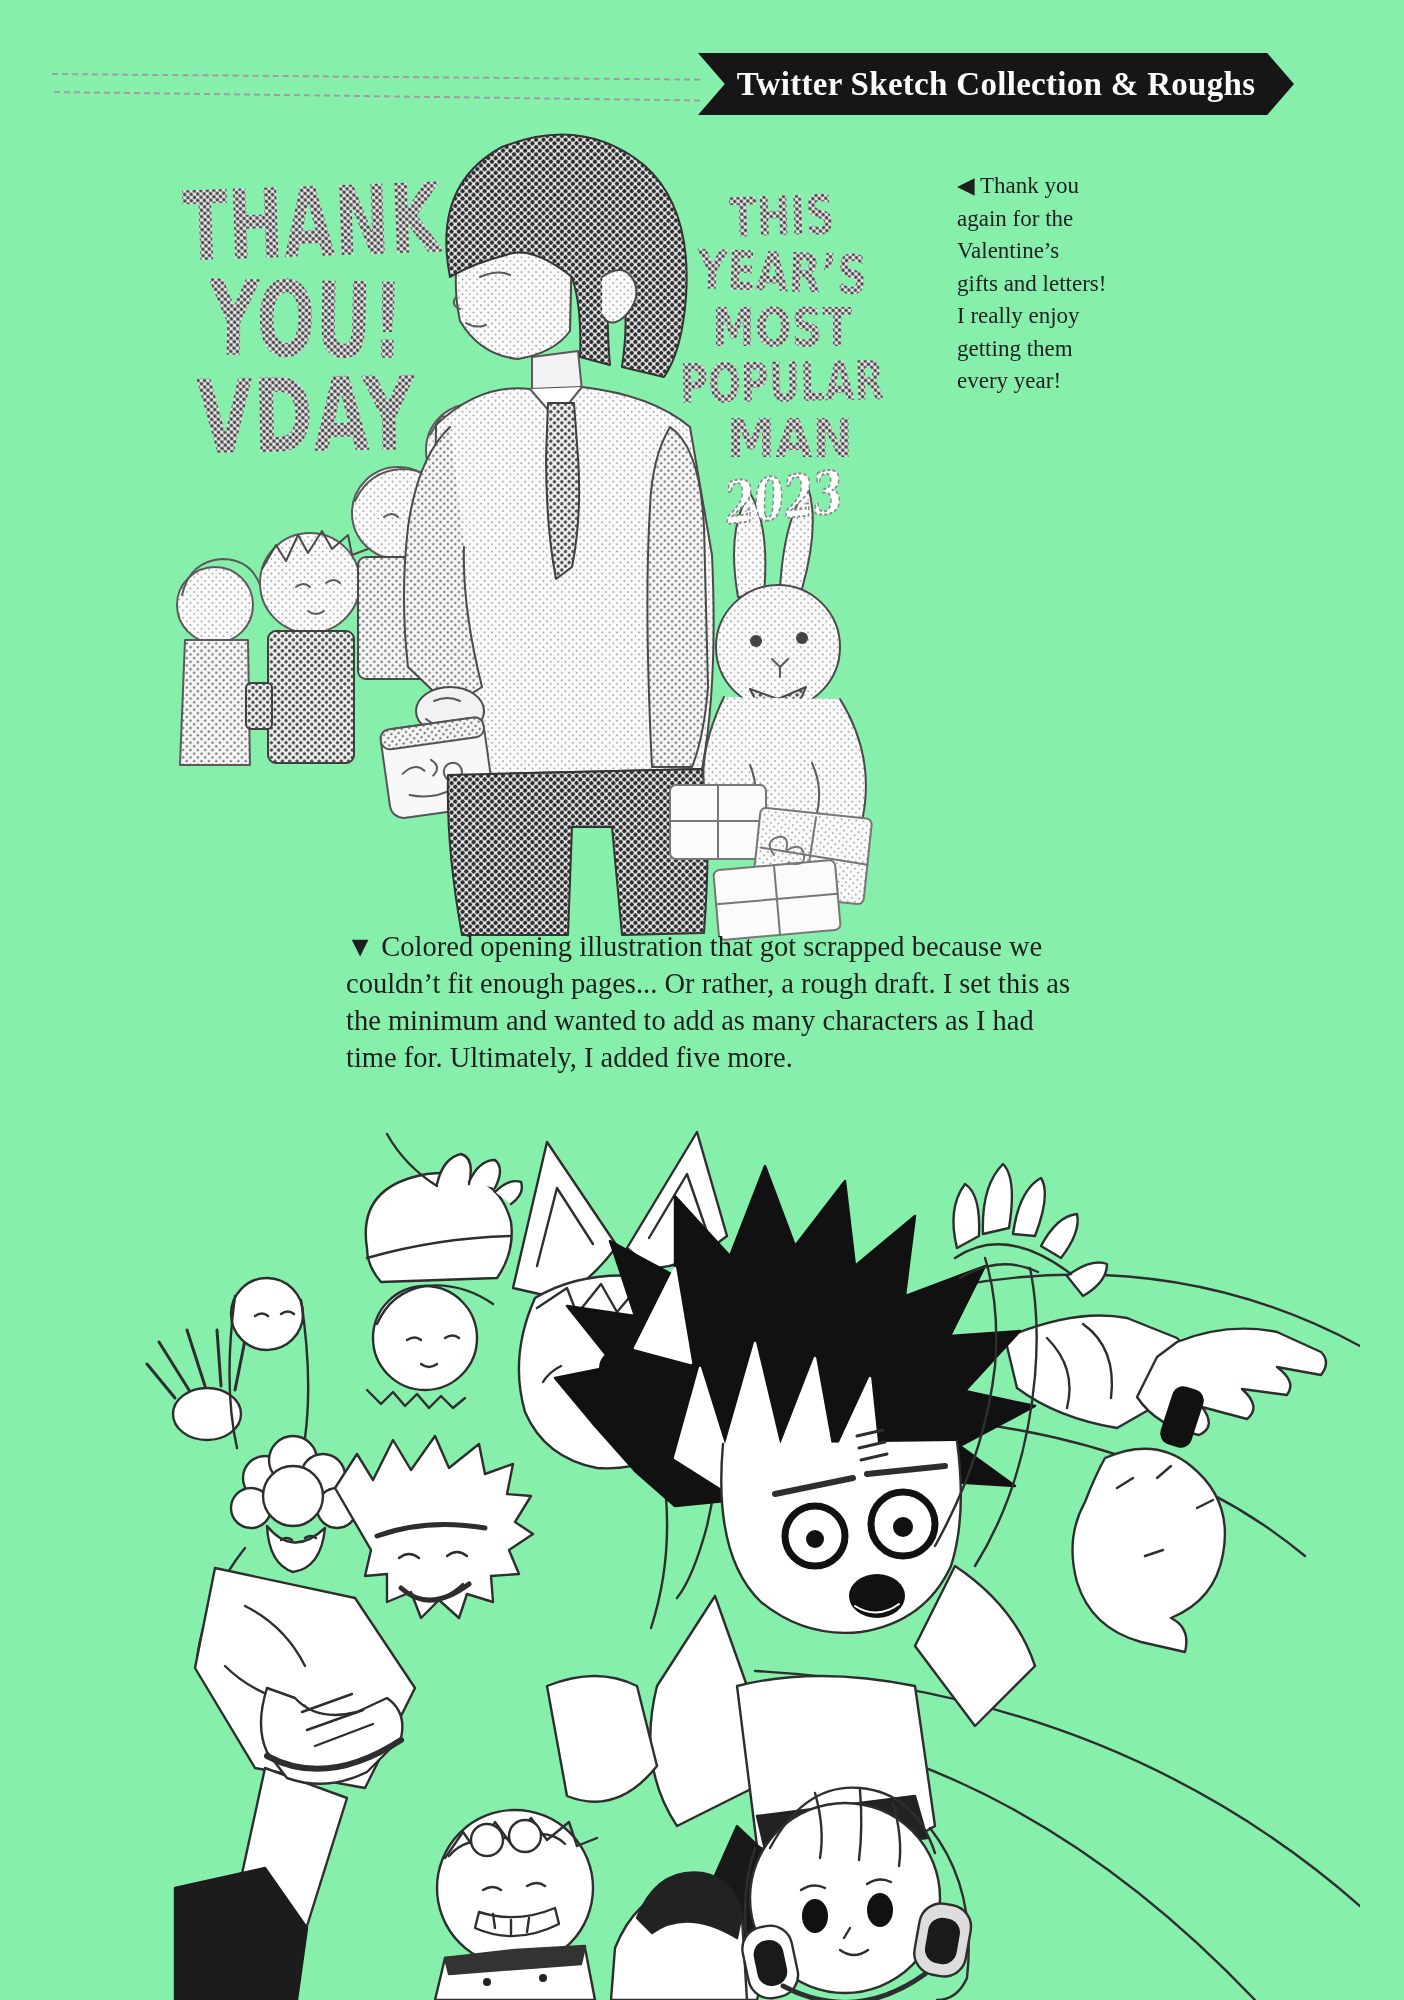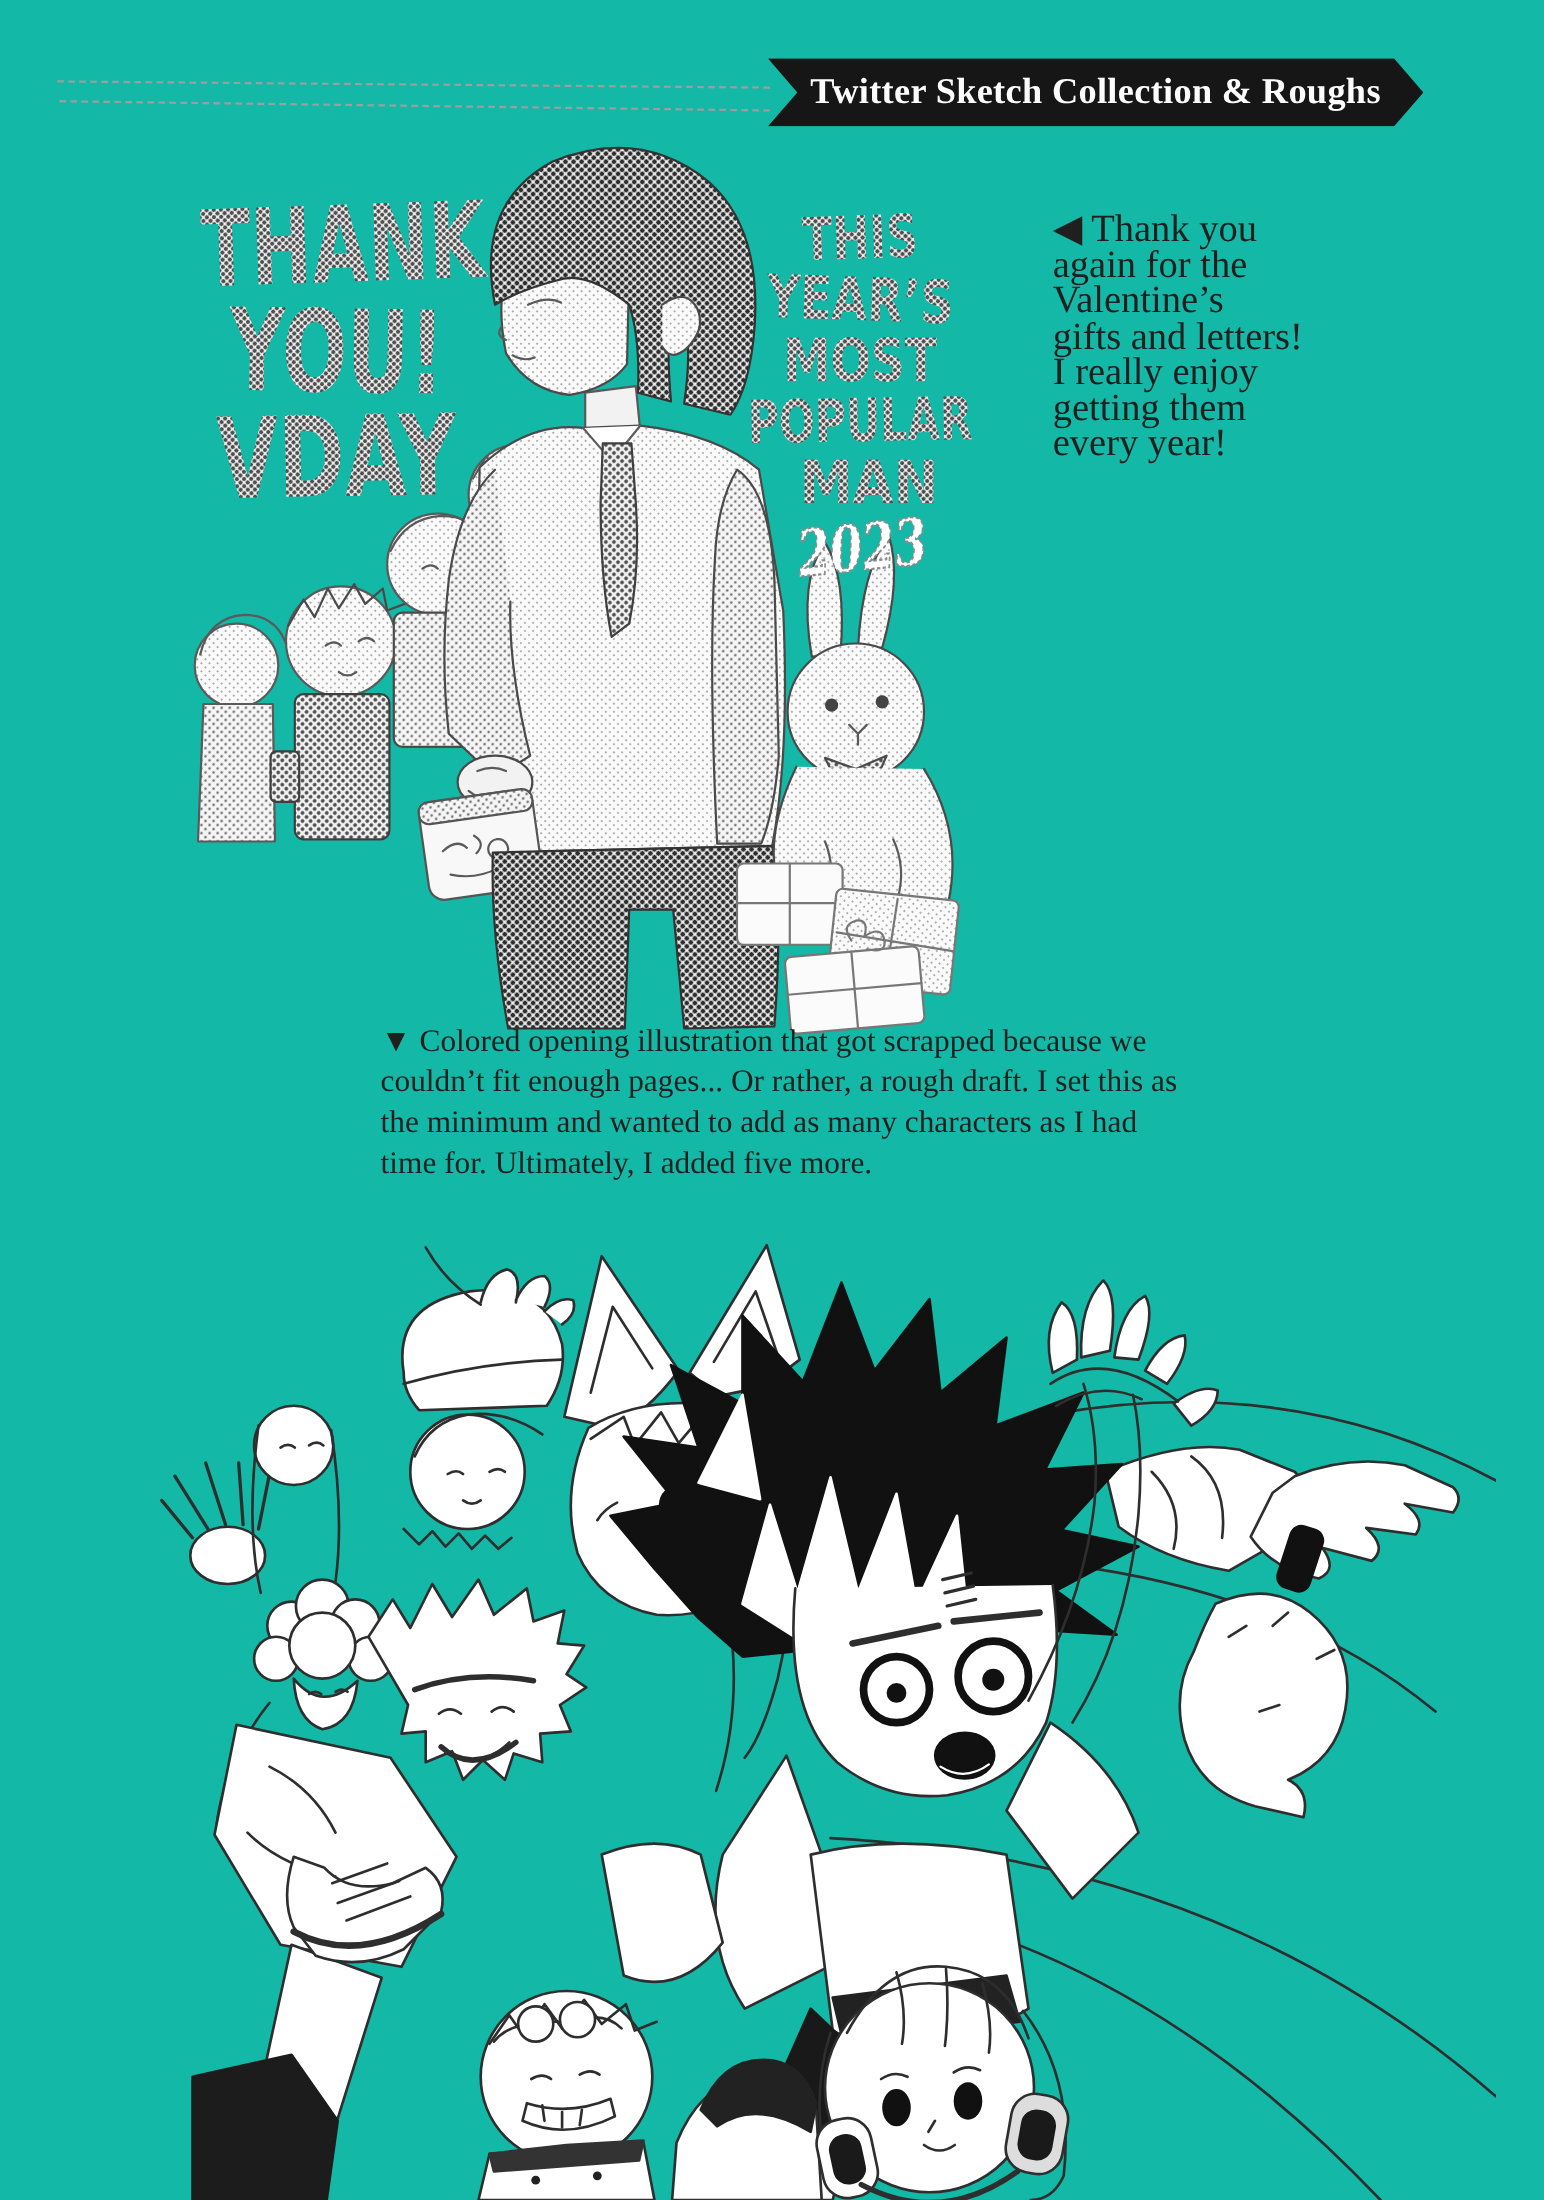--- a/index.html
+++ b/index.html
@@ -1,29 +1,29 @@
 <!DOCTYPE html>
 <html><head>
 <meta charset="utf-8">
 <style>
   html,body{margin:0;padding:0;background:#ffffff;}
-  .page{position:relative;width:1404px;height:2000px;background:#14b8a6;overflow:hidden;
+  .page{position:relative;width:1404px;height:2000px;background:#86efac;overflow:hidden;
         font-family:"Liberation Serif",serif;color:#1f1f1f;}
   
   .stitch{position:absolute;height:0;border-top:2px dashed #9e9e9e;transform-origin:left center;}
   .stitch-1{left:52px;top:73px;width:648px;transform:rotate(0.5deg);}
   .stitch-2{left:54px;top:91px;width:646px;transform:rotate(0.75deg);}
   
   .banner{position:absolute;left:698px;top:53px;width:596px;height:62px;background:#161616;
           display:flex;align-items:center;justify-content:center;
           clip-path:polygon(0 0,95.5% 0,100% 50%,95.5% 100%,0 100%,4.5% 50%);}
   .banner-text{font-family:"Liberation Serif",serif;font-weight:700;font-size:33px;color:#fcfcfc;letter-spacing:.3px;}
   .top-art{position:absolute;left:150px;top:125px;}
   .bottom-art{position:absolute;left:115px;top:1126px;}
-  .side-note{position:absolute;left:957px;top:192px;width:292px;font-size:35px;line-height:32.5px;}
+  .side-note{position:absolute;left:957px;top:170px;width:292px;font-size:23px;line-height:32.5px;}
   .side-note p{margin:0 0 33px 0;white-space:pre-line;}
   .bottom-note{position:absolute;left:346px;top:928px;width:845px;font-size:28.5px;line-height:37px;}
   .bottom-note p{margin:0;white-space:pre-line;}
   text.hand{font-family:"DejaVu Sans",sans-serif;font-weight:700;}
   text.year{font-family:"DejaVu Serif",serif;font-weight:700;font-style:italic;}
 </style>
 </head>
 <body>
 
 <div class="page">

